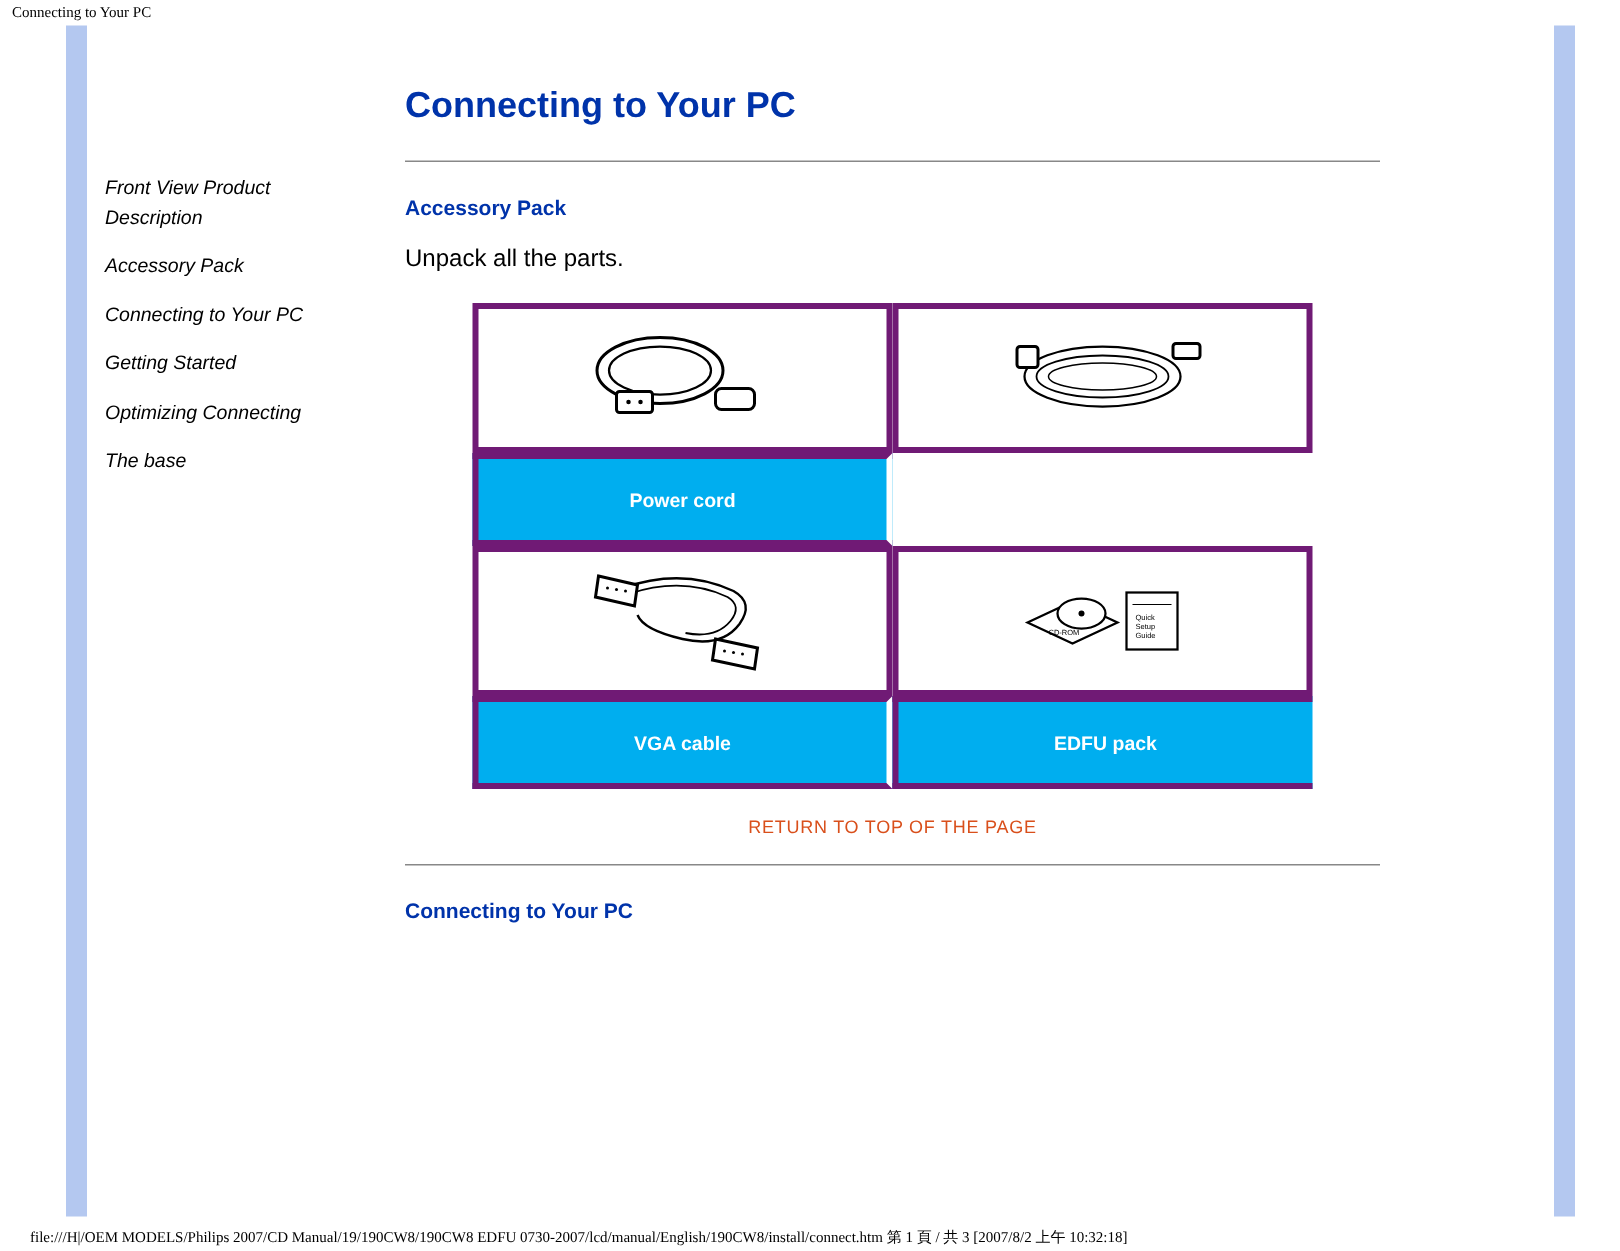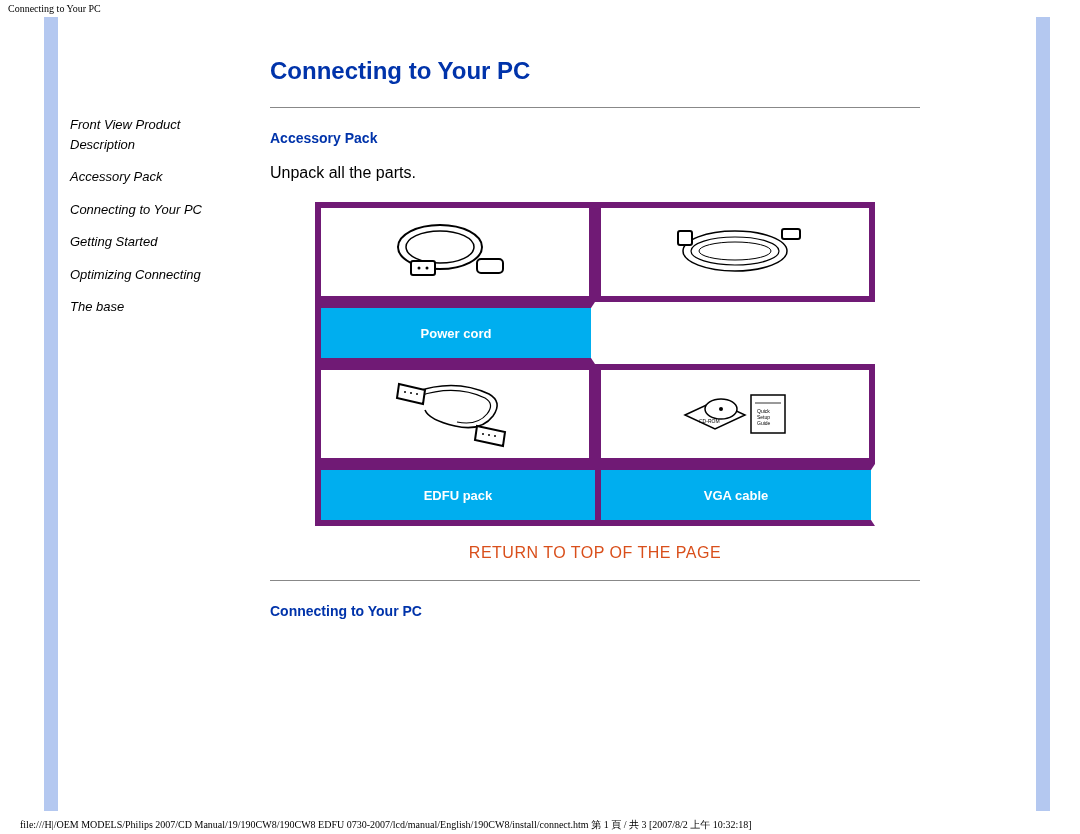--- a/index.html
+++ b/index.html
@@ -84,21 +84,21 @@
   }
   .grid {
     width: 560px;
     margin: 0 auto 18px auto;
   }
   .grid-row {
     display: flex;
   }
   .cell {
     width: 50%;
-    border: 6px solid #701a75;
+    border: 4px solid #701a75;
   }
   .cell-img {
     height: 100px;
     display: flex;
     align-items: center;
     justify-content: center;
     background: #fff;
     padding: 6px 0;
   }
   .cell-img svg { display:block; }
@@ -111,21 +111,21 @@
     display: flex;
     align-items: center;
     justify-content: center;
     border-right: 4px solid #fff;
   }
   .cell-label.last { border-right: none; }
   .return-link {
     display: block;
     text-align: center;
     color: #d94f1b;
-    font-size: 16px;
+    font-size: 12px;
     letter-spacing: 0.5px;
     margin: 10px 0 18px 0;
     text-decoration: none;
   }
   .footer-path {
     position: absolute;
     bottom: 2px;
     left: 20px;
     font-size: 10px;
     font-family: "Times New Roman", serif;
@@ -210,22 +210,22 @@
             <rect x="86" y="16" width="34" height="38" fill="#fff" stroke="#000" stroke-width="1.5"></rect>
             <line x1="90" y1="24" x2="116" y2="24" stroke="#000" stroke-width="0.8"></line>
             <text x="92" y="34" font-size="5" fill="#000">Quick</text>
             <text x="92" y="40" font-size="5" fill="#000">Setup</text>
             <text x="92" y="46" font-size="5" fill="#000">Guide</text>
           </svg>
         </div>
       </div>
 
       <div class="grid-row">
+        <div class="cell cell-label">VGA cable</div>
         <div class="cell cell-label last">EDFU pack</div>
-        <div class="cell cell-label">VGA cable</div>
       </div>
 
     </div>
 
     <a href="#" class="return-link">RETURN TO TOP OF THE PAGE</a>
 
     <hr class="rule">
 
     <h2 class="section">Connecting to Your PC</h2>
   </div>

